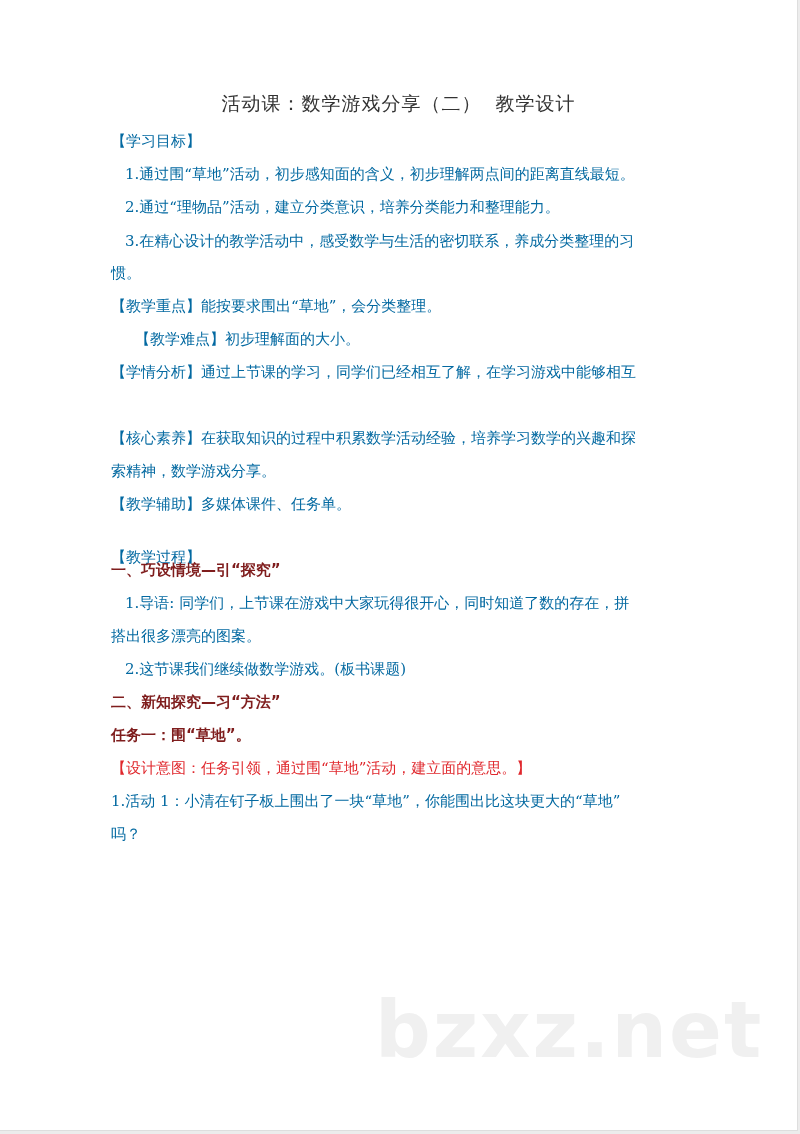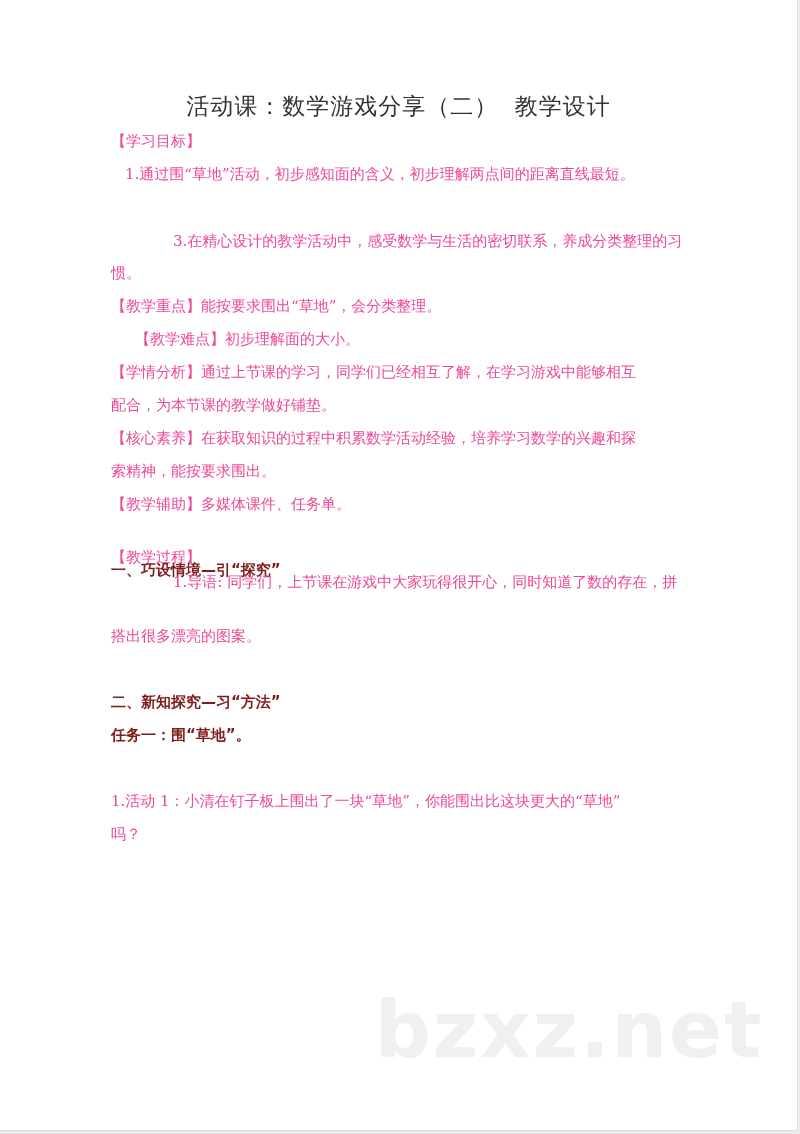--- a/index.html
+++ b/index.html
@@ -24,31 +24,31 @@
       background: #ffffff;
       border-right: 1px solid #dedede;
       border-bottom: 1px solid #dedede;
     }
     .title {
       position: absolute;
       top: 91px;
       left: 0;
       width: 797px;
       text-align: center;
-      font-size: 23px;
+      font-size: 19px;
       letter-spacing: 1px;
       color: #333;
       white-space: pre;
     }
     .line {
       position: absolute;
       left: 111px;
       font-size: 15px;
       line-height: 20px;
-      color: #ec4899;
+      color: #0369a1;
       white-space: nowrap;
     }
     .indent { left: 125px; }
     .bold {
       font-family: "DejaVu Sans", "Liberation Sans", sans-serif;
       font-weight: bold;
       color: #7f1d1d;
     }
     .red { color: #e0282d; }
     .watermark {
@@ -65,38 +65,40 @@
   </style>
 </head>
 <body>
 
 <div class="page">
 
   <div class="title">活动课：数学游戏分享（二）  教学设计</div>
 
   <div class="line" style="top:131px;">【学习目标】</div>
   <div class="line indent" style="top:164px;">1.通过围“草地”活动，初步感知面的含义，初步理解两点间的距离直线最短。</div>
-  <div class="line indent" style="top:231px;margin-left:48px;">3.在精心设计的教学活动中，感受数学与生活的密切联系，养成分类整理的习</div>
+  <div class="line indent" style="top:197px;">2.通过“理物品”活动，建立分类意识，培养分类能力和整理能力。</div>
+  <div class="line indent" style="top:231px;">3.在精心设计的教学活动中，感受数学与生活的密切联系，养成分类整理的习</div>
   <div class="line" style="top:263px;">惯。</div>
 
   <div class="line" style="top:296px;">【教学重点】能按要求围出“草地”，会分类整理。</div>
   <div class="line" style="top:329px;margin-left:24px;">【教学难点】初步理解面的大小。</div>
 
   <div class="line" style="top:362px;">【学情分析】通过上节课的学习，同学们已经相互了解，在学习游戏中能够相互</div>
-  <div class="line" style="top:395px;">配合，为本节课的教学做好铺垫。</div>
 
   <div class="line" style="top:428px;">【核心素养】在获取知识的过程中积累数学活动经验，培养学习数学的兴趣和探</div>
-  <div class="line" style="top:461px;">索精神，能按要求围出。</div>
+  <div class="line" style="top:461px;">索精神，数学游戏分享。</div>
 
   <div class="line" style="top:494px;">【教学辅助】多媒体课件、任务单。</div>
   <div class="line" style="top:527px;margin-top:20px;">【教学过程】</div>
 
   <div class="line bold" style="top:560px;">一、巧设情境—引“探究”</div>
-  <div class="line indent" style="top:572px;margin-left:48px;">1.导语: 同学们，上节课在游戏中大家玩得很开心，同时知道了数的存在，拼</div>
+  <div class="line indent" style="top:593px;">1.导语: 同学们，上节课在游戏中大家玩得很开心，同时知道了数的存在，拼</div>
   <div class="line" style="top:626px;">搭出很多漂亮的图案。</div>
+  <div class="line indent" style="top:659px;">2.这节课我们继续做数学游戏。(板书课题)</div>
 
   <div class="line bold" style="top:692px;">二、新知探究—习“方法”</div>
   <div class="line bold" style="top:725px;">任务一：围“草地”。</div>
+  <div class="line red" style="top:758px;">【设计意图：任务引领，通过围“草地”活动，建立面的意思。】</div>
   <div class="line" style="top:791px;">1.活动 1：小清在钉子板上围出了一块“草地”，你能围出比这块更大的“草地”</div>
   <div class="line" style="top:824px;">吗？</div>
 
   <div class="watermark">bzxz.net</div>
 </div>
 
 </body></html>

